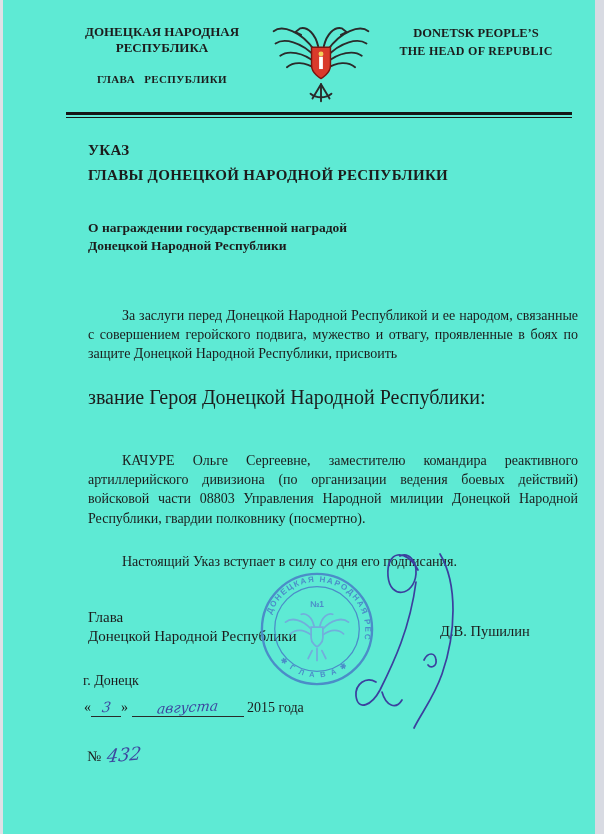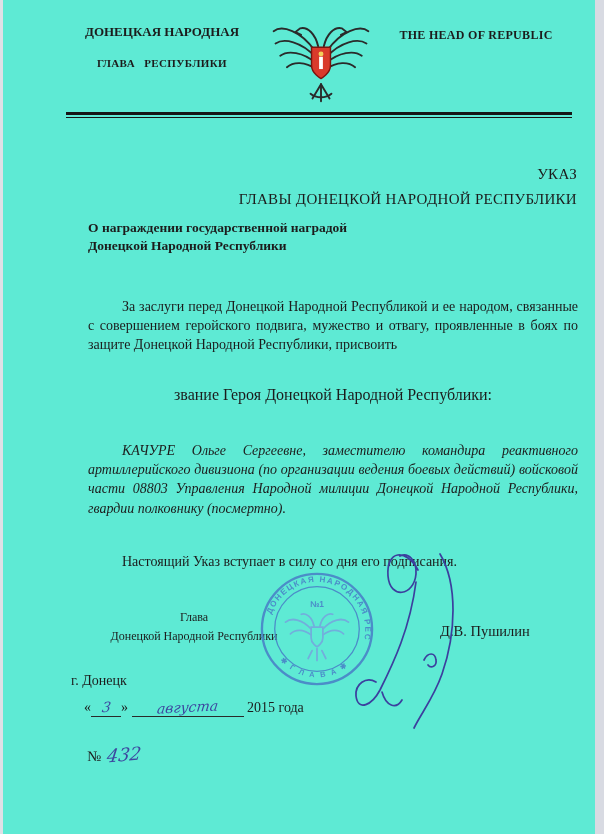--- a/index.html
+++ b/index.html
@@ -14,59 +14,60 @@
   .hdr-left .org-sub{margin-top:15px;font-size:11px;word-spacing:6px;letter-spacing:.4px;}
   .hdr-right{position:absolute;left:388px;top:25px;width:176px;text-align:center;
              font-weight:bold;font-size:12.5px;line-height:16px;}
   .hdr-right .org-sub{margin-top:2px;font-size:12px;letter-spacing:.3px;}
   .emblem{position:absolute;left:268px;top:16px;width:106px;height:90px;}
 
   .rule{position:absolute;left:66px;top:112px;width:506px;height:6px;
         border-top:3px solid #161616;border-bottom:1px solid #161616;box-sizing:border-box;}
 
   
-  .title{position:absolute;left:88px;top:162px;width:489px;text-align:right;
-         font-weight:normal;font-size:15px;line-height:25px;letter-spacing:.3px;}
+  .title{position:absolute;left:88px;top:138px;width:489px;text-align:left;
+         font-weight:bold;font-size:15px;line-height:25px;letter-spacing:.3px;}
   .subject{position:absolute;left:88px;top:219px;width:489px;text-align:left;
            font-weight:bold;font-size:13.5px;line-height:18px;}
 
   
   .para{position:absolute;left:88px;width:490px;font-size:14px;line-height:19.2px;
         text-align:justify;text-indent:34px;}
-  .p1{top:283px;}
-  .award{position:absolute;left:88px;top:386px;width:490px;text-align:center;font-size:16px;}
-  .p2{top:427px;font-style:italic;}
+  .p1{top:292px;}
+  .award{position:absolute;left:88px;top:386px;width:490px;text-align:left;font-size:20px;}
+  .p2{top:437px;}
   .p3{top:538px;text-align:left;}
 
   
-  .post{position:absolute;left:88px;top:608px;width:212px;text-align:center;
-        font-size:12px;line-height:19px;}
+  .post{position:absolute;left:88px;top:608px;width:212px;
+        font-size:15px;line-height:19px;}
   .signer{position:absolute;left:440px;top:623px;font-size:14.5px;}
   .stamp{position:absolute;left:258px;top:570px;width:118px;height:118px;opacity:.93;z-index:2;}
   .signature{position:absolute;left:322px;top:542px;width:162px;height:196px;z-index:3;}
 
-  .city{position:absolute;left:71px;top:673px;font-size:14px;}
+  .city{position:absolute;left:83px;top:673px;font-size:14px;}
   .dateline{position:absolute;left:84px;top:699px;font-size:14px;white-space:nowrap;}
   .fill{display:inline-block;border-bottom:1.2px solid #2a2a2a;text-align:center;}
   .fill-day{min-width:30px;}
   .fill-month{min-width:112px;}
   .hand{display:inline-block;color:#3d49a0;font-style:italic;
         font-family:"DejaVu Serif",serif;transform:rotate(-3deg) skewX(-10deg);}
   .numline{position:absolute;left:87px;top:744px;font-size:14.5px;}
   .numline .hand{font-size:18px;transform:rotate(-5deg) skewX(-12deg);margin-left:6px;}
 </style>
 </head>
 <body>
 
 <div class="page">
   <div class="edge-left"></div>
   <div class="edge-right"></div>
 
   <div class="hdr-left">
     <span style="display:block">ДОНЕЦКАЯ НАРОДНАЯ</span>
+    <span style="display:block">РЕСПУБЛИКА</span>
     <div class="org-sub">ГЛАВА РЕСПУБЛИКИ</div>
   </div>
 
   <svg class="emblem" viewBox="0 0 110 95">
     <g fill="none" stroke="#2a2a2a" stroke-width="2" stroke-linecap="round">
 
       <path d="M48,36 C34,16 14,9 5,16"></path>
       <path d="M49,43 C34,27 16,23 7,29"></path>
       <path d="M50,50 C36,38 20,36 12,42"></path>
       <path d="M50,56 C38,48 26,48 19,54"></path>
@@ -83,20 +84,21 @@
       <path d="M55,72 L55,90"></path>
       <path d="M55,72 L64,87"></path>
       <path d="M44,82 C50,87 60,87 66,82"></path>
     </g>
     <path d="M45,33 h20 v19 c0,9 -10,14 -10,14 c0,0 -10,-5 -10,-14 Z" fill="#d93a2b" stroke="#7c140e" stroke-width="1.5"></path>
     <circle cx="55" cy="40" r="2.6" fill="#f3cf5a"></circle>
     <path d="M53,43 h4 v13 h-4 Z" fill="#ffffff"></path>
   </svg>
 
   <div class="hdr-right">
+    <span style="display:block">DONETSK PEOPLE’S</span>
     <div class="org-sub">THE HEAD OF REPUBLIC</div>
   </div>
 
   <div class="rule"></div>
 
   <div class="title">
     <span style="display:block">УКАЗ</span>
     <span style="display:block">ГЛАВЫ ДОНЕЦКОЙ НАРОДНОЙ РЕСПУБЛИКИ</span>
   </div>
 

